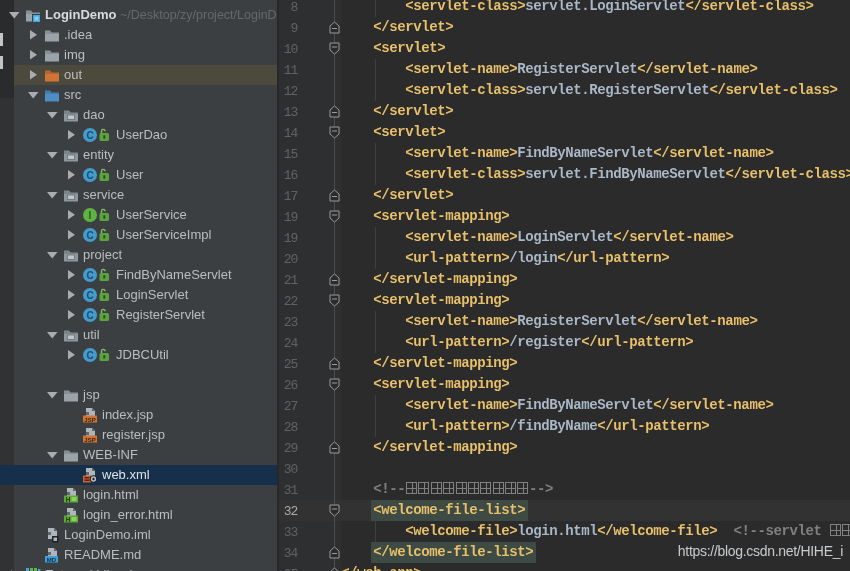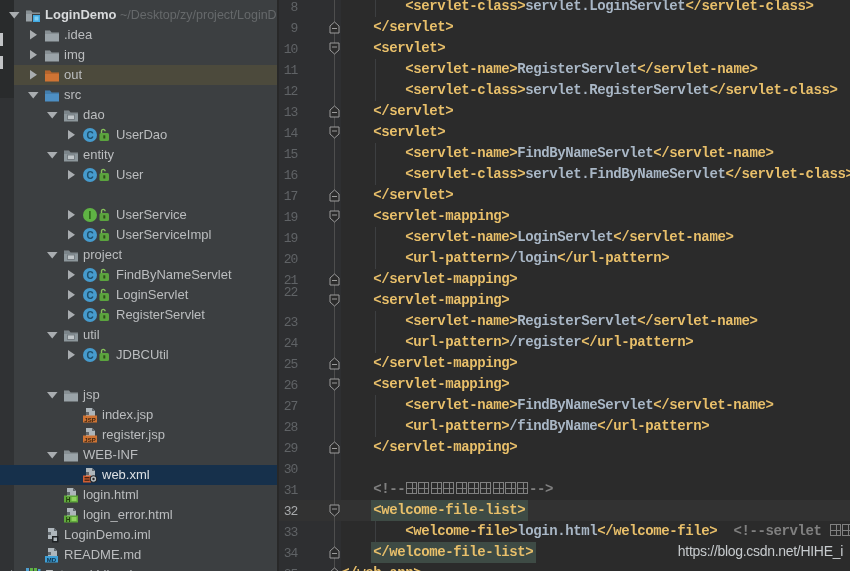--- a/index.html
+++ b/index.html
@@ -68,21 +68,21 @@
 <div class="ln" style="top:81.0px">12</div>
 <div class="ln" style="top:102.0px">13</div>
 <div class="ln" style="top:123.0px">14</div>
 <div class="ln" style="top:144.0px">15</div>
 <div class="ln" style="top:165.0px">16</div>
 <div class="ln" style="top:186.0px">17</div>
 <div class="ln" style="top:207.0px">19</div>
 <div class="ln" style="top:228.0px">19</div>
 <div class="ln" style="top:249.0px">20</div>
 <div class="ln" style="top:270.0px">21</div>
-<div class="ln" style="top:282px">22</div>
+<div class="ln" style="top:291.0px">22</div>
 <div class="ln" style="top:312.0px">23</div>
 <div class="ln" style="top:333.0px">24</div>
 <div class="ln" style="top:354.0px">25</div>
 <div class="ln" style="top:375.0px">26</div>
 <div class="ln" style="top:396.0px">27</div>
 <div class="ln" style="top:417.0px">28</div>
 <div class="ln" style="top:438.0px">29</div>
 <div class="ln" style="top:459.0px">30</div>
 <div class="ln" style="top:480.0px">31</div>
 <div class="ln cur" style="top:501.0px">32</div>
@@ -279,20 +279,31 @@
             <circle cx="8" cy="8" r="7" fill="#469bcd"></circle>
             <text x="8" y="12" font-family="Liberation Sans, sans-serif" font-size="10" font-weight="bold" fill="#1d4f6b" text-anchor="middle">C</text>
           </svg></span>
         <span class="ic" style="left:99px"><svg width="11" height="16">
             <rect x="0.5" y="6" width="9.5" height="8" rx="1.5" fill="#5ba33e"></rect>
             <path d="M2.5 6 V4.2 a1.8 1.8 0 0 1 3.6 0" fill="none" stroke="#86c05c" stroke-width="1.4"></path>
             <rect x="4.3" y="8.3" width="2" height="3.2" fill="#2f4d18"></rect>
           </svg></span>
         <span class="tx" style="left:116px">User</span>
       </div>
+<div class="row" style="top:185px">
+        <span class="ar" style="left:46px"><svg width="13" height="12">
+            <path d="M1 3 L11.5 3 L6.2 9.6 Z" fill="#a9adb0"></path>
+          </svg></span>
+        <span class="ic" style="left:63px"><svg width="16" height="16">
+            <path d="M1 3.5 h5 l1.6 2 H15 v9 H1 Z" fill="#8d979c"></path>
+            <path d="M1 3.5 h5 l1.6 2 H15 v1.4 H1 Z" fill="#000" opacity="0.12"></path>
+            <rect x="4.5" y="8" width="7" height="4.5" fill="#bfc5c8" stroke="#6a7277" stroke-width="0.8"></rect>
+          </svg></span>
+        <span class="tx" style="left:83px">service</span>
+      </div>
 <div class="row" style="top:205px">
         <span class="ar" style="left:65px"><svg width="13" height="12">
             <path d="M3 1 L10 5.8 L3 10.6 Z" fill="#a9adb0"></path>
           </svg></span>
         <span class="ic" style="left:82px"><svg width="16" height="16">
             <circle cx="8" cy="8" r="7" fill="#5fb344"></circle>
             <text x="8" y="12" font-family="Liberation Sans, sans-serif" font-size="10" font-weight="bold" fill="#265f14" text-anchor="middle">I</text>
           </svg></span>
         <span class="ic" style="left:99px"><svg width="11" height="16">
             <rect x="0.5" y="6" width="9.5" height="8" rx="1.5" fill="#5ba33e"></rect>

